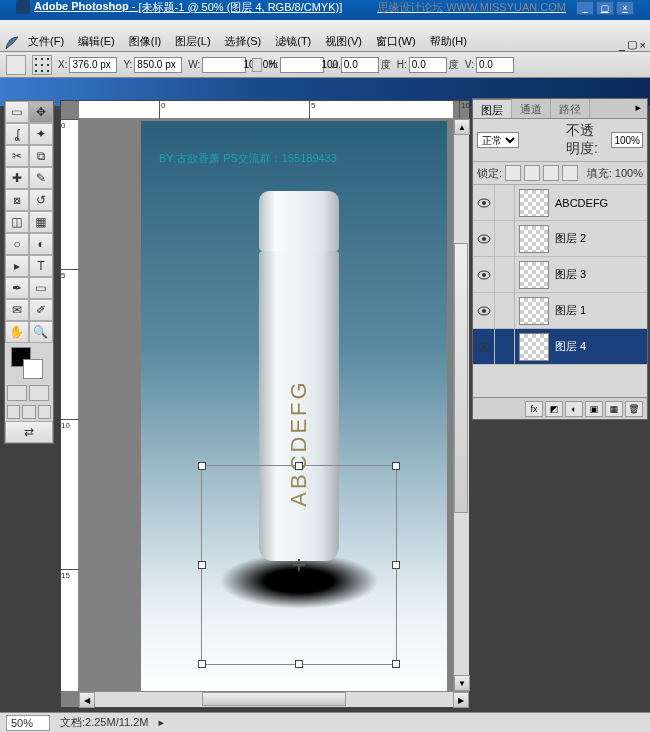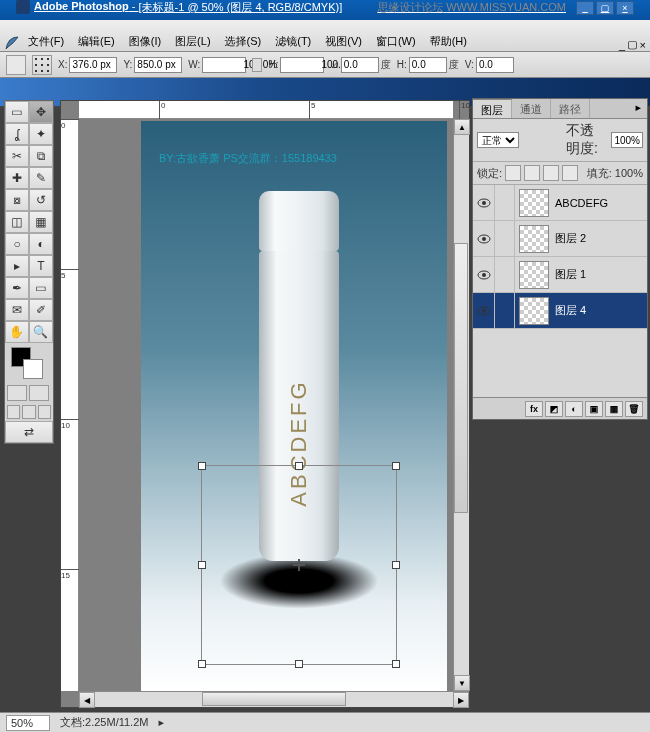--- a/index.html
+++ b/index.html
@@ -79,21 +79,21 @@
 .layer-item{height:36px;display:flex;align-items:center;border-bottom:1px solid #bbb;background:#d8d8d8;}
 .layer-item.sel{background:#1a3f7a;color:#fff;}
 .eye{width:22px;height:36px;border-right:1px solid #bbb;display:flex;align-items:center;justify-content:center;}
 .eye svg{width:14px;height:10px;}
 .linkcell{width:20px;height:36px;border-right:1px solid #bbb;}
 .lthumb{width:30px;height:28px;margin:0 4px;border:1px solid #888;background:repeating-conic-gradient(#ccc 0 25%,#fff 0 50%) 0 0/8px 8px;position:relative;}
 .lthumb.grad{background:linear-gradient(#2a5f7a,#e8f0f4);}
 .lname{font-size:11px;padding-left:2px;}
 .lname.it{font-style:italic;}
 .layer-item .lock-ic{margin-left:auto;margin-right:6px;font-size:10px;}
-.panel-bottom{position:absolute;bottom:0;left:0;right:0;height:22px;background:#d0d0d0;border-top:1px solid #888;display:flex;align-items:center;justify-content:flex-end;gap:2px;padding:0 4px;font-weight:bold;}
+.panel-bottom{position:absolute;bottom:0;left:0;right:0;height:22px;background:#d0d0d0;border-top:1px solid #888;display:flex;align-items:center;justify-content:flex-end;gap:2px;padding:0 4px;}
 .panel-bottom .pb{width:18px;height:16px;border:1px solid #999;background:#e4e4e4;display:flex;align-items:center;justify-content:center;font-size:9px;}
 
 .statusbar{position:absolute;left:0;right:0;bottom:0;height:20px;background:#dcdcdc;border-top:1px solid #888;display:flex;align-items:center;font-size:10px;color:#333;padding:0 6px;gap:10px;}
 .statusbar .zoom{border:1px solid #999;background:#fff;padding:1px 4px;width:44px;}
 </style>
 </head>
 <body>
 
 <div class="titlebar">
   <span class="app-icon"></span>
@@ -321,20 +321,31 @@
       </div>
       <div class="layer-item">
         <div class="eye">
           <svg viewBox="0 0 14 10">
             <ellipse cx="7" cy="5" rx="6" ry="4" fill="none" stroke="#333"></ellipse>
             <circle cx="7" cy="5" r="2" fill="#333"></circle>
           </svg>
         </div>
         <div class="linkcell"></div>
         <div class="lthumb "></div>
+        <div class="lname">图层 3</div>
+      </div>
+      <div class="layer-item">
+        <div class="eye">
+          <svg viewBox="0 0 14 10">
+            <ellipse cx="7" cy="5" rx="6" ry="4" fill="none" stroke="#333"></ellipse>
+            <circle cx="7" cy="5" r="2" fill="#333"></circle>
+          </svg>
+        </div>
+        <div class="linkcell"></div>
+        <div class="lthumb "></div>
         <div class="lname">图层 1</div>
       </div>
       <div class="layer-item sel">
         <div class="eye">
           <svg viewBox="0 0 14 10">
             <ellipse cx="7" cy="5" rx="6" ry="4" fill="none" stroke="#333"></ellipse>
             <circle cx="7" cy="5" r="2" fill="#333"></circle>
           </svg>
         </div>
         <div class="linkcell"></div>

